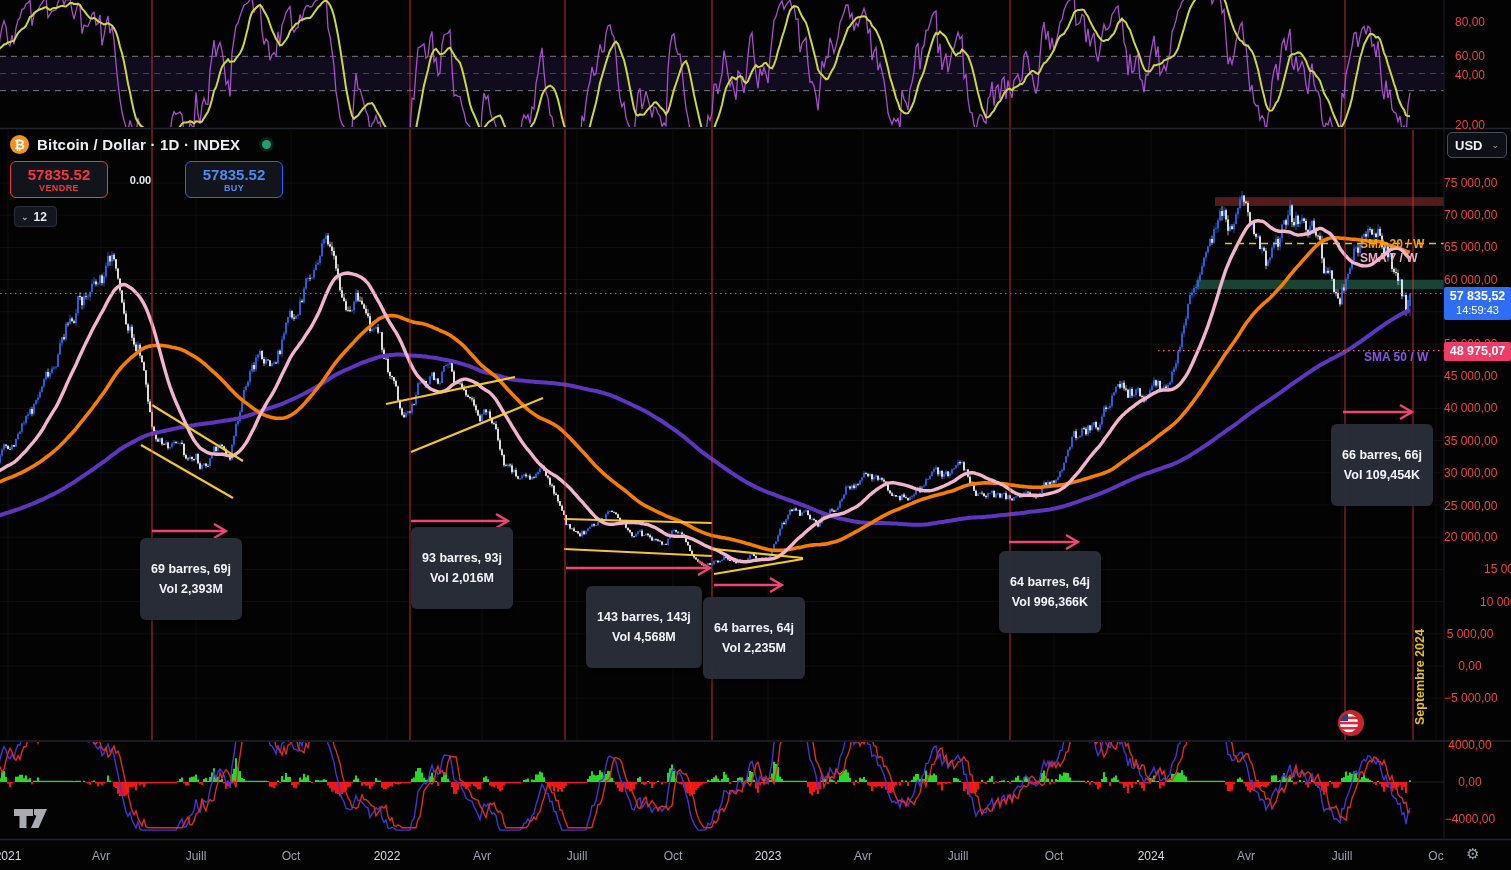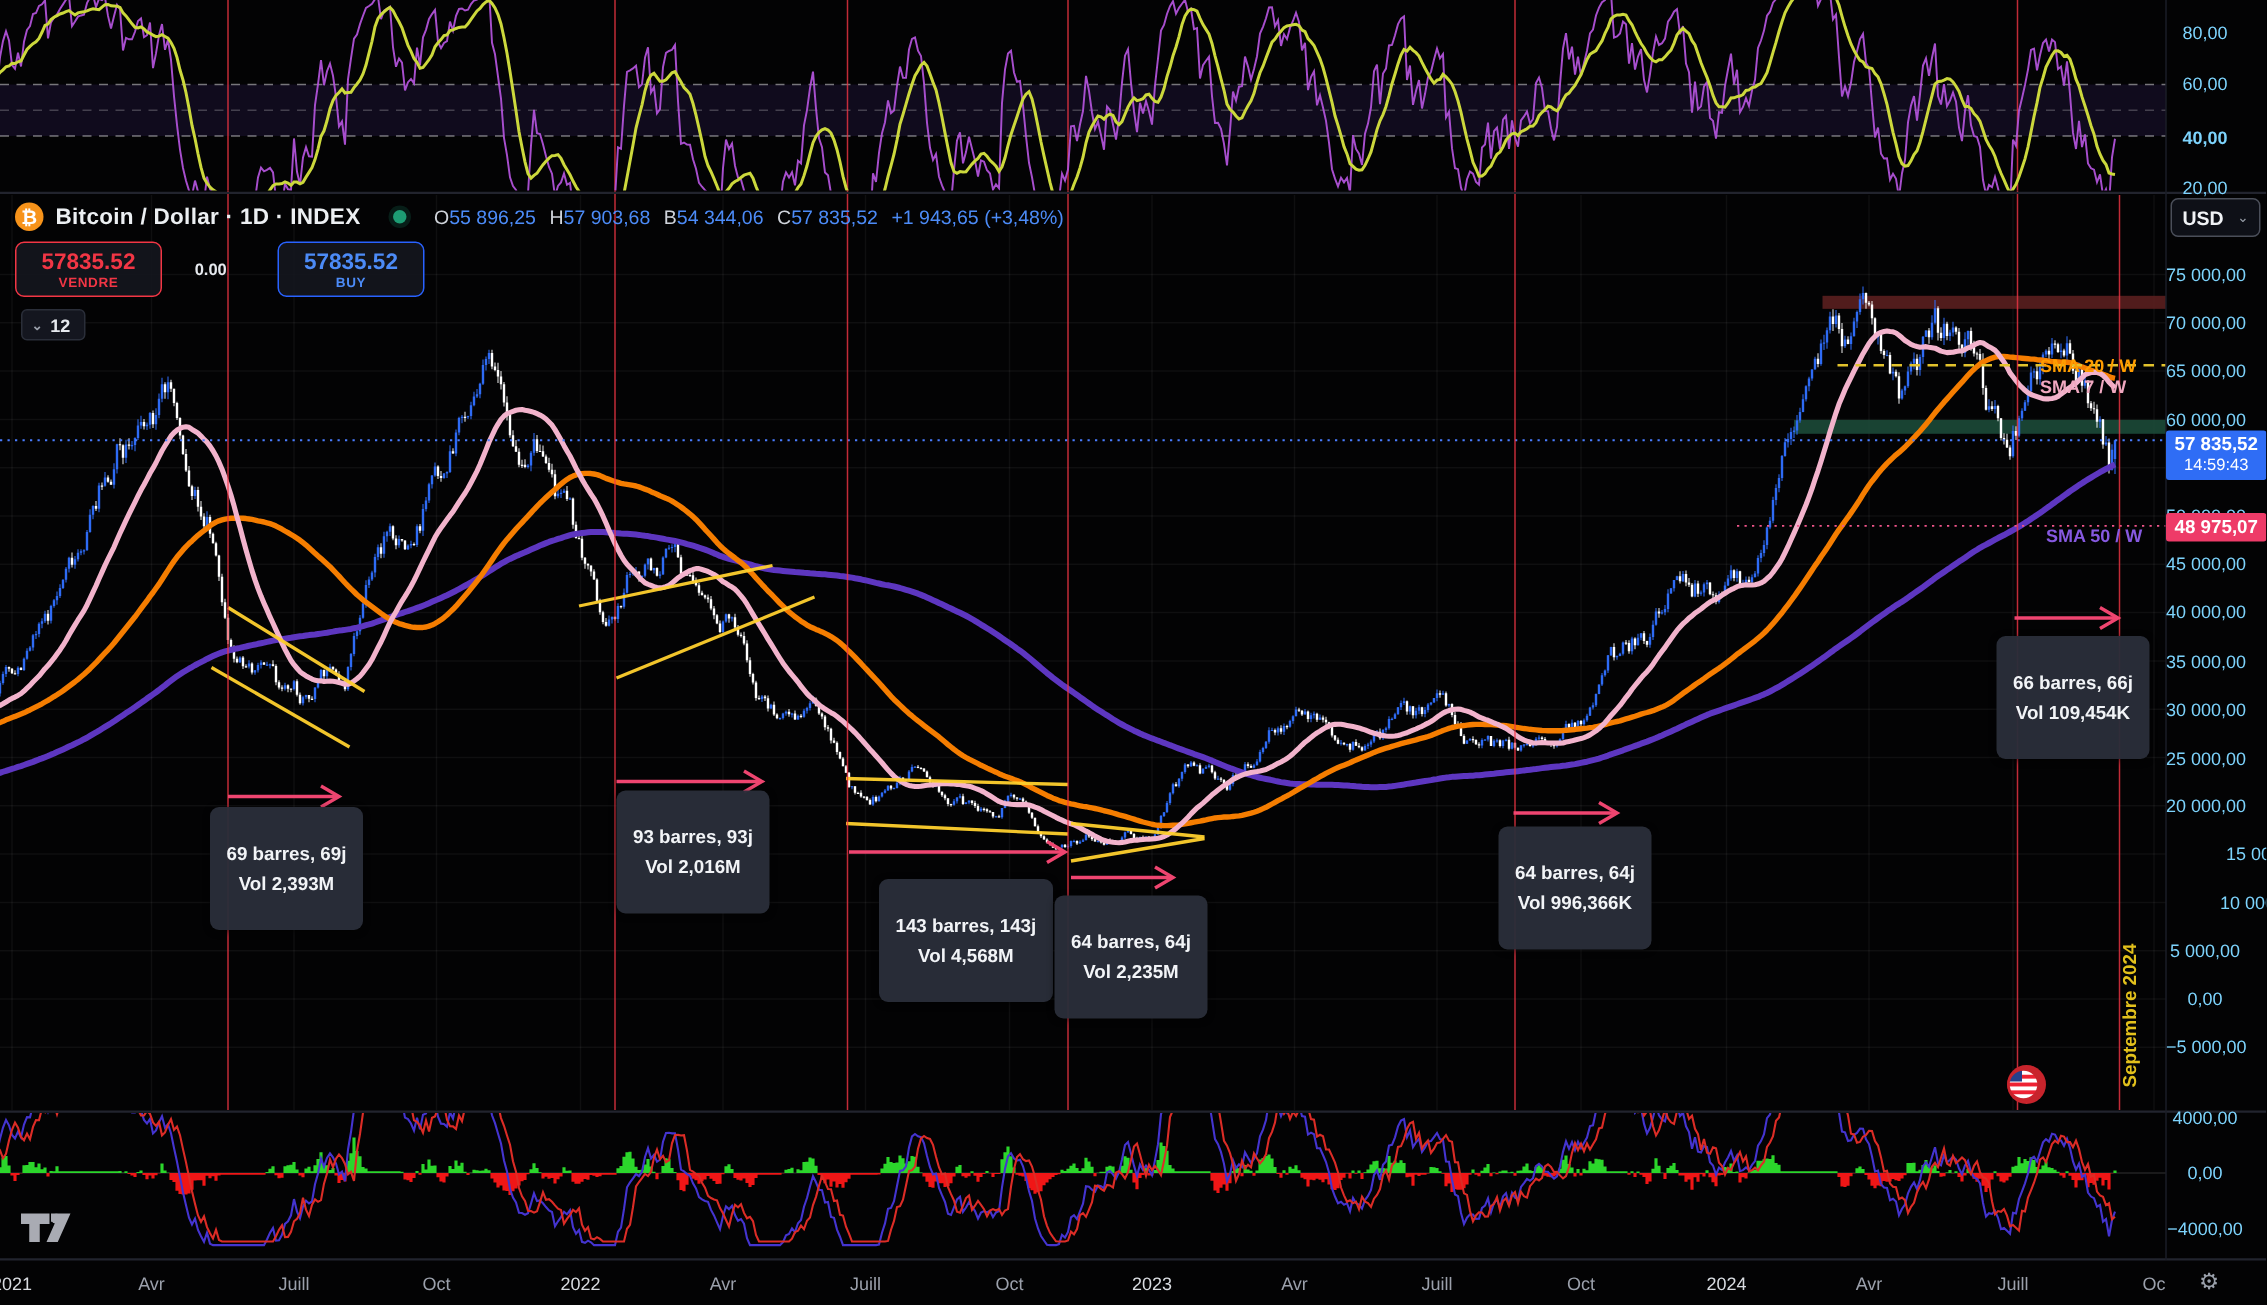--- a/index.html
+++ b/index.html
@@ -31,21 +31,21 @@
   .spread { color:#e6e9ee; font-size:11px; font-weight:bold; width:65px; text-align:center; }
   #interval-chip { left:14px; top:206px; height:21px; padding:0 9px 0 6px; border-radius:4px;
     background:#14161f; border:1px solid #2a2e39; color:#e6e9ee; font-size:12px; font-weight:bold;
     display:flex; align-items:center; gap:5px; cursor:pointer; }
   #interval-chip .chev { color:#9aa0ab; font-size:9px; }
   
   #usd-chip { left:1447px; top:132px; width:60px; height:26px; border-radius:5px;
     background:#0e1017; border:1.2px solid #4a4e59; color:#f0f2f5; font-size:13px; font-weight:bold;
     display:flex; align-items:center; justify-content:space-between; padding:0 7px; cursor:pointer; }
   #usd-chip .chev { color:#9aa0ab; font-size:9px; font-weight:normal; }
-  .axis-lab { position:absolute; left:1444px; width:52px; text-align:center; color:#7dd3fc;
+  .axis-lab { position:absolute; left:1444px; width:52px; text-align:center; color:#ef4444;
     font-size:12px; white-space:nowrap; z-index:2; }
   .time-lab { position:absolute; top:849px; transform:translateX(-50%); font-size:12px;
     color:#9ba0ab; z-index:2; white-space:nowrap; }
   .time-lab.year { color:#d8dbe0; }
   #price-tag { left:1444px; width:67px; border-radius:2px; background:#2f6df5; color:#fff;
     text-align:center; padding:2px 0 3px; z-index:4; }
   #price-tag .p { font-size:12.5px; font-weight:bold; line-height:15px; }
   #price-tag .t { font-size:11px; line-height:13px; }
   #sma50-tag { left:1444px; width:67px; height:19px; border-radius:2px; background:#ee3b68;
     color:#fff; font-size:12.5px; font-weight:bold; text-align:center; line-height:19px; z-index:4; }
@@ -195,27 +195,20 @@
       <line x1="0" y1="128.5" x2="1511" y2="128.5" stroke="#22242e" stroke-width="1.5"></line>
       <line x1="0" y1="741" x2="1511" y2="741" stroke="#22242e" stroke-width="1.5"></line>
       <line x1="0" y1="839.5" x2="1511" y2="839.5" stroke="#22242e" stroke-width="1.5"></line>
       <line x1="1444" y1="0" x2="1444" y2="840" stroke="#1b1e27" stroke-width="1"></line>
     </svg>
 
   <div id="symbol-row" class="ovl">
     <div class="btc-logo">₿</div>
     <span class="sym-title">Bitcoin / Dollar · 1D · INDEX</span>
     <span class="status-dot"></span>
-    <span class="ohlc">
-      <span><span class="lab">O</span><span class="val">55 896,25</span></span>
-      <span><span class="lab">H</span><span class="val">57 903,68</span></span>
-      <span><span class="lab">B</span><span class="val">54 344,06</span></span>
-      <span><span class="lab">C</span><span class="val">57 835,52</span></span>
-      <span class="val">+1 943,65  (+3,48%)</span>
-    </span>
   </div>
 
   <div id="trade-row" class="ovl">
     <div class="trade-btn" id="sell-btn">
       <div class="p">57835.52</div>
       <div class="l">VENDRE</div>
     </div>
     <div class="spread">0.00</div>
     <div class="trade-btn" id="buy-btn">
       <div class="p">57835.52</div>
@@ -259,21 +252,21 @@
       <div class="axis-lab" style="top: 465.8px;">30 000,00</div>
       <div class="axis-lab" style="top: 499px;">25 000,00</div>
       <div class="axis-lab" style="top: 530.2px;">20 000,00</div>
       <div class="axis-lab" style="top: 562.4px; margin-left: 40px;">15 000,00</div>
       <div class="axis-lab" style="top: 594.6px; padding-left: 36px;">10 000,00</div>
       <div class="axis-lab" style="top: 626.8px;">5 000,00</div>
       <div class="axis-lab" style="top: 659px;">0,00</div>
       <div class="axis-lab" style="top: 691.2px;">−5 000,00</div>
       <div class="axis-lab" style="top: 15px;">80,00</div>
       <div class="axis-lab" style="top: 49.3333px;">60,00</div>
-      <div class="axis-lab" style="top: 85px; font-weight: bold;">40,00</div>
+      <div class="axis-lab" style="top: 68px;">40,00</div>
       <div class="axis-lab" style="top: 118px;">20,00</div>
       <div class="axis-lab" style="top: 738px;">4000,00</div>
       <div class="axis-lab" style="top: 775px;">0,00</div>
       <div class="axis-lab" style="top: 812px;">−4000,00</div>
       <div class="time-lab year" style="left: 8px;">2021</div>
       <div class="time-lab" style="left: 101px;">Avr</div>
       <div class="time-lab" style="left: 196px;">Juill</div>
       <div class="time-lab" style="left: 291px;">Oct</div>
       <div class="time-lab year" style="left: 387px;">2022</div>
       <div class="time-lab" style="left: 482px;">Avr</div>

